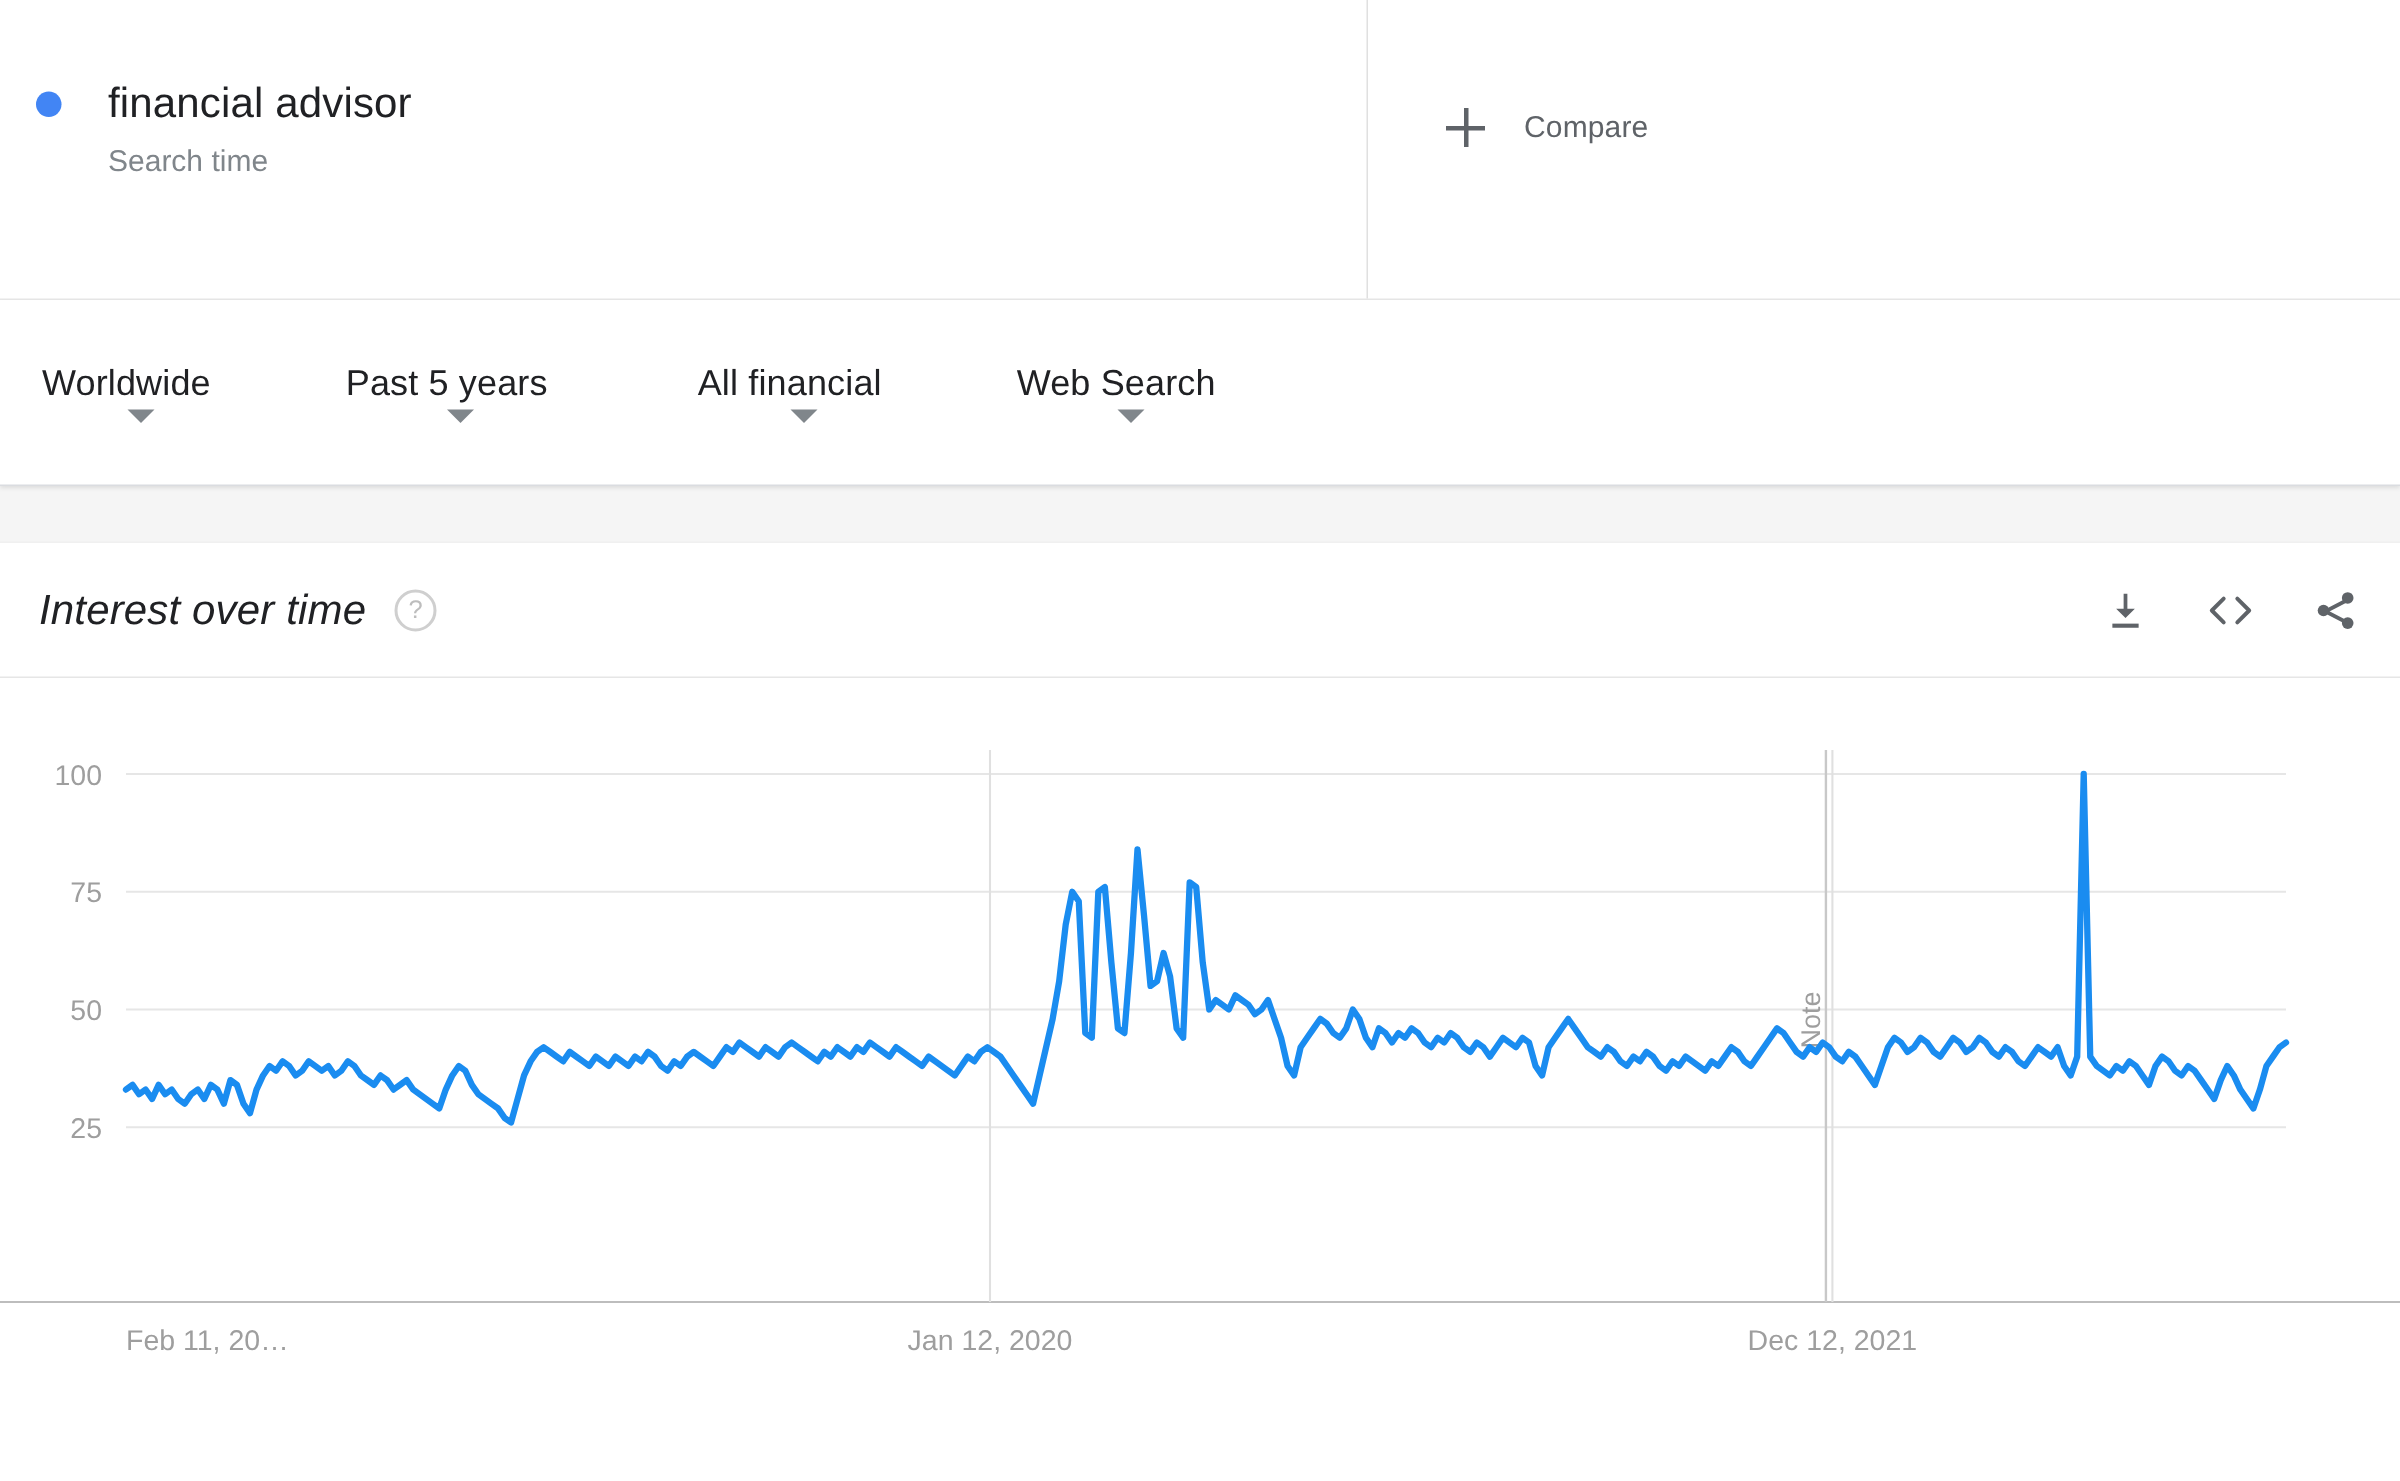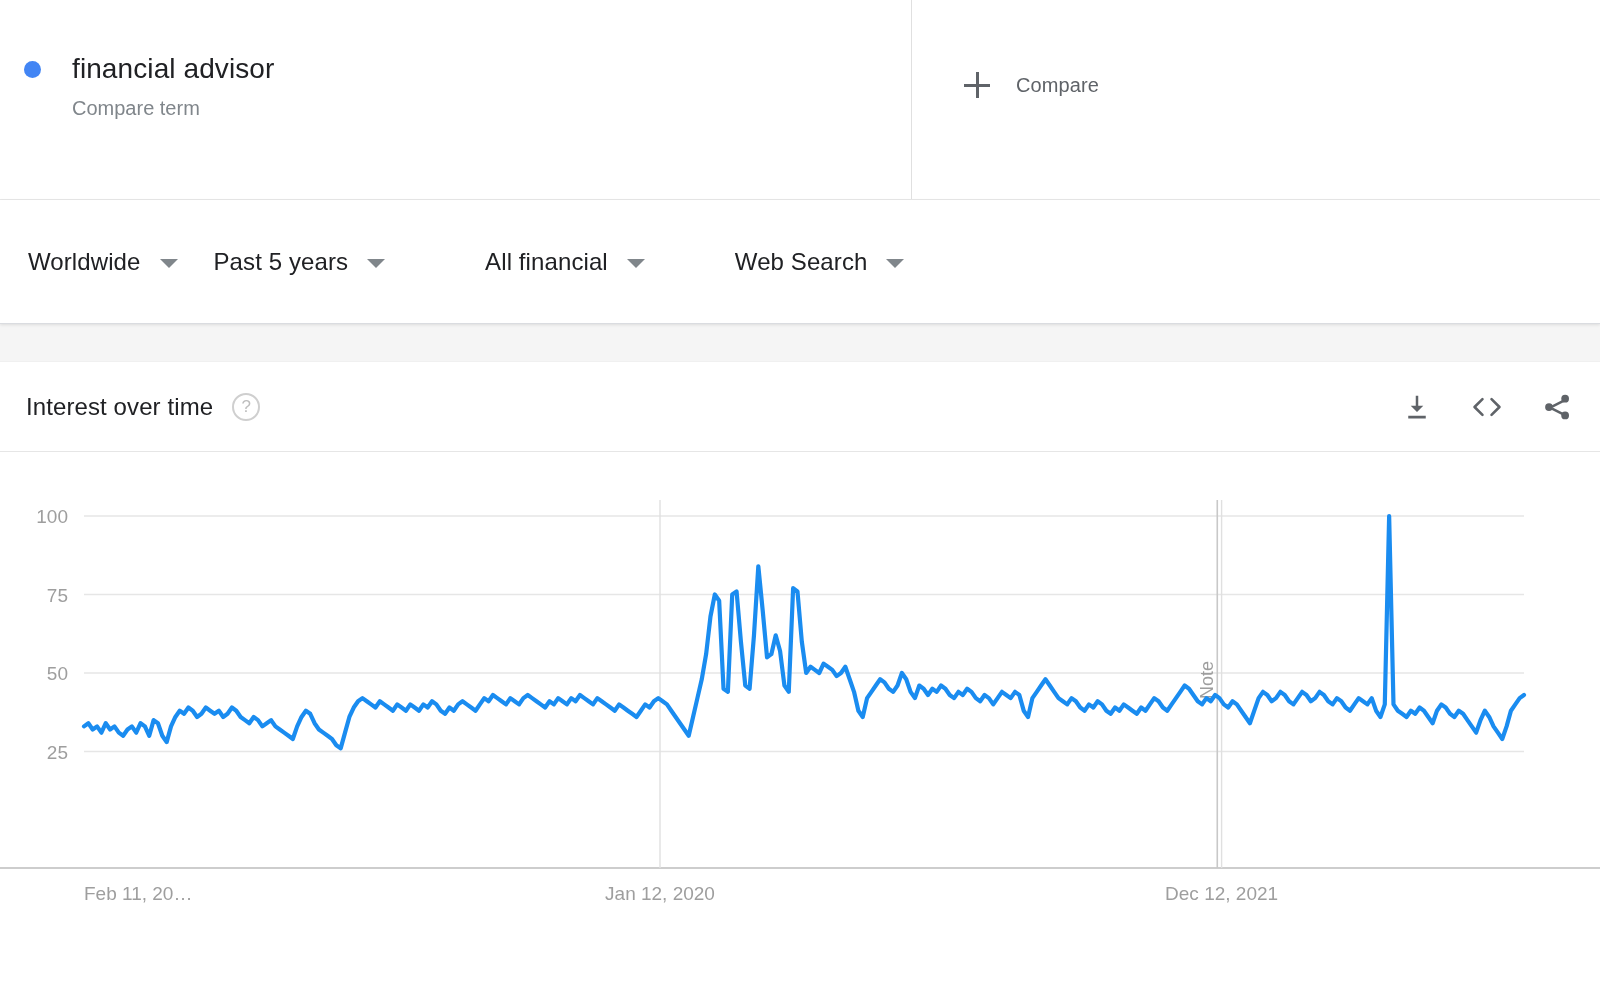--- a/index.html
+++ b/index.html
@@ -92,59 +92,61 @@
     box-shadow: 0 1px 3px rgba(0,0,0,.10);
     position: relative;
     z-index: 3;
     background: #fff;
   }
   .filter {
     display: flex;
     align-items: center;
     cursor: pointer;
     user-select: none;
+    flex-direction: column;
   }
   .filter-label {
     font-size: 24px;
     color: #202124;
     letter-spacing: .1px;
   }
   .caret {
     width: 0; height: 0;
     border-left: 9px solid transparent;
     border-right: 9px solid transparent;
     border-top: 9px solid #80868b;
     margin-left: 19px;
     margin-top: 3px;
   }
   .f-geo    { margin-right: 0; }
-  .f-time   { margin-left: 36px; }
+  .f-time   { margin-left: 90px; }
   .f-cat    { margin-left: 100px; }
   .f-type   { margin-left: 90px; align-items: center; }
 
   
   .gray-strip {
     height: 38px;
     background: #f5f5f5;
     border-bottom: 1px solid #f0f0f0;
   }
 
   
   .card { background: #fff; }
   .card-head {
     height: 90px;
     display: flex;
     align-items: center;
     padding: 0 28px 0 26px;
     border-bottom: 1px solid #e6e6e6;
   }
   .card-title {
-    font-size: 24px;
+    font-size: 28px;
     color: #202124;
     letter-spacing: .1px;
+    font-style: italic;
   }
   .help-icon {
     width: 28px; height: 28px;
     border: 2px solid #cfcfcf;
     border-radius: 50%;
     margin-left: 19px;
     display: flex;
     align-items: center;
     justify-content: center;
     font-size: 17px;
@@ -187,21 +189,21 @@
   }
 </style>
 </head>
 <body>
 
 <div class="term-bar">
   <div class="term-cell">
     <span class="term-dot"></span>
     <div class="term-text">
       <div class="term-title">financial advisor</div>
-      <div class="term-sub">Compare term</div>
+      <div class="term-sub">Search time</div>
     </div>
   </div>
   <div class="compare-cell">
     <button class="compare-btn">
       <span class="plus-icon"></span>
       <span class="compare-label">Compare</span>
     </button>
   </div>
 </div>
 

